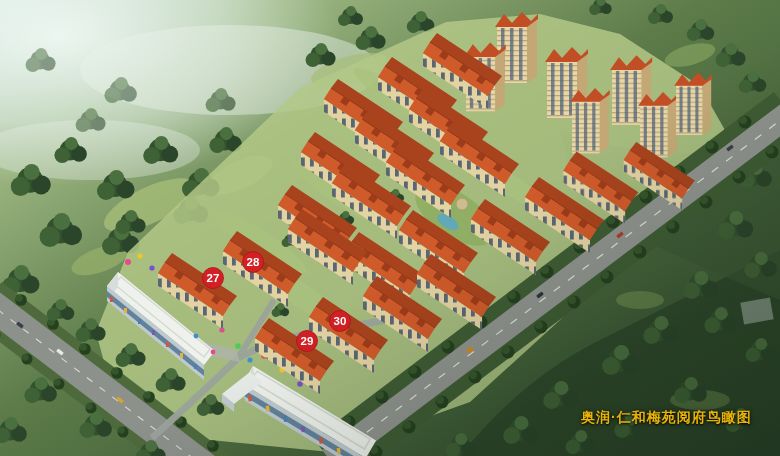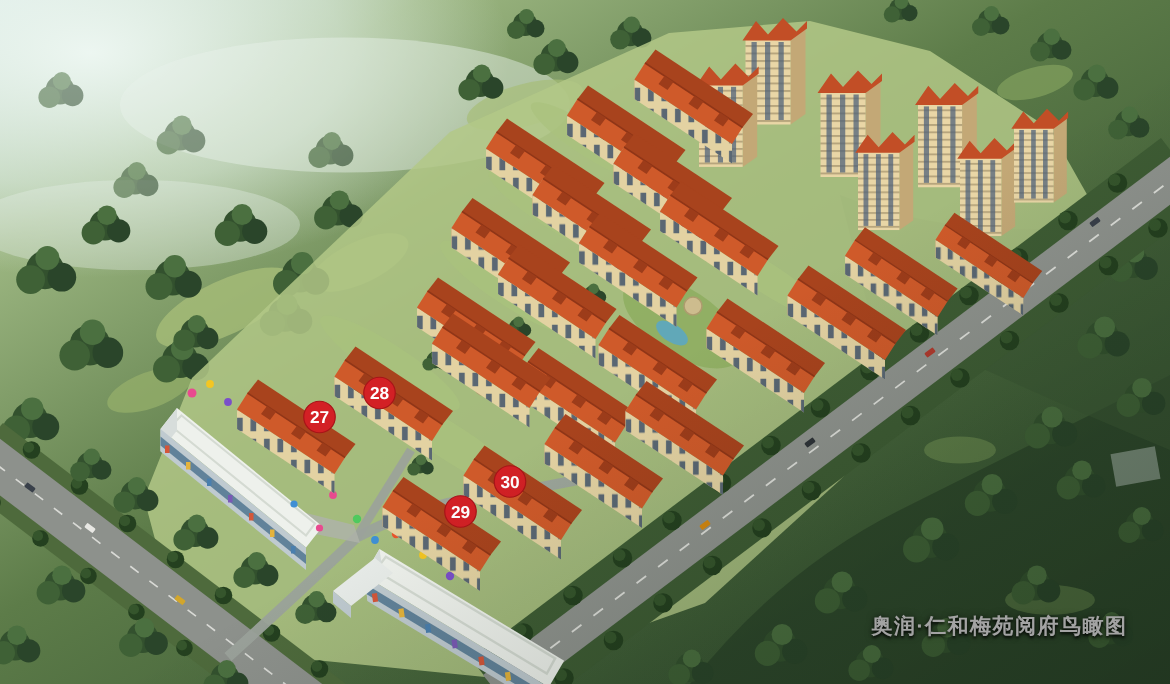--- a/index.html
+++ b/index.html
@@ -1,20 +1,20 @@
 <!DOCTYPE html>
 <html><head>
 <meta charset="utf-8">
 <style>
   html,body{margin:0;padding:0;background:#222;}
   #stage{position:relative;width:780px;height:456px;overflow:hidden;
          font-family:"Liberation Sans","DejaVu Sans",sans-serif;}
   #scene{position:absolute;left:0;top:0;}
   .caption{position:absolute;left:581px;top:409px;font-size:14px;font-weight:bold;
-           color:#a3a3a3;letter-spacing:1px;white-space:nowrap;
+           color:#eab308;letter-spacing:1px;white-space:nowrap;
            text-shadow:0 1px 2px rgba(0,0,0,.85),0 0 5px rgba(0,0,0,.55);}
   .marker-num{font-family:"Liberation Sans","DejaVu Sans",sans-serif;font-weight:bold;}
 </style>
 </head>
 <body>
 
 <div id="stage">
 <svg id="scene" width="780" height="456" viewBox="0 0 780 456">
   <defs>
     <linearGradient id="bg" x1="0" y1="0" x2="1" y2="1">

